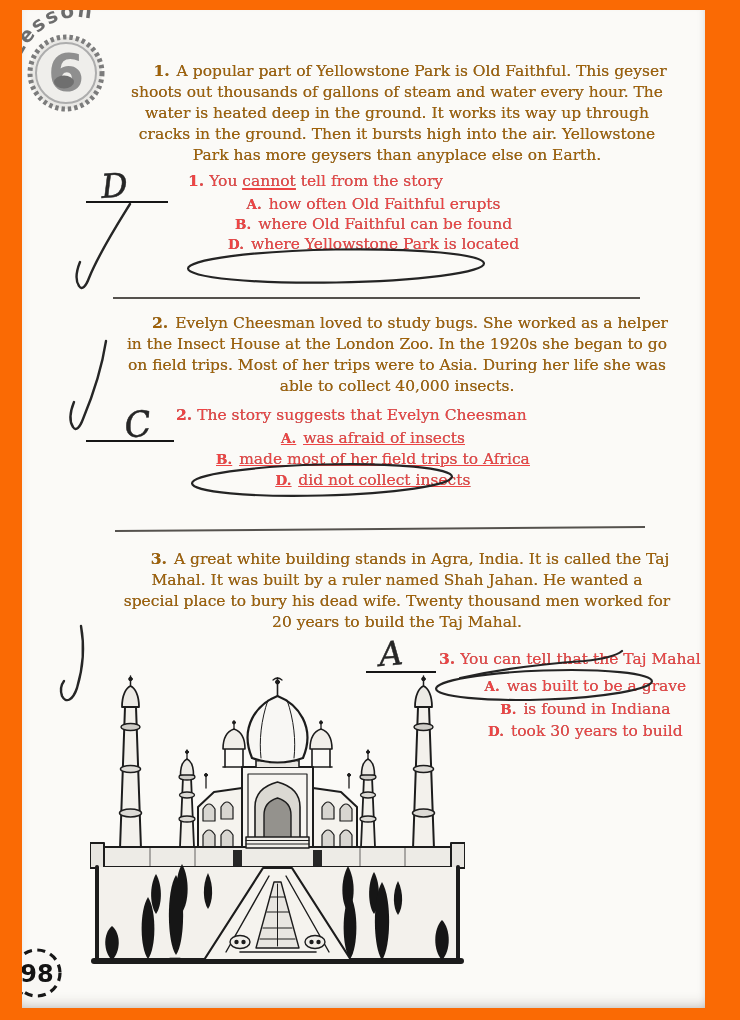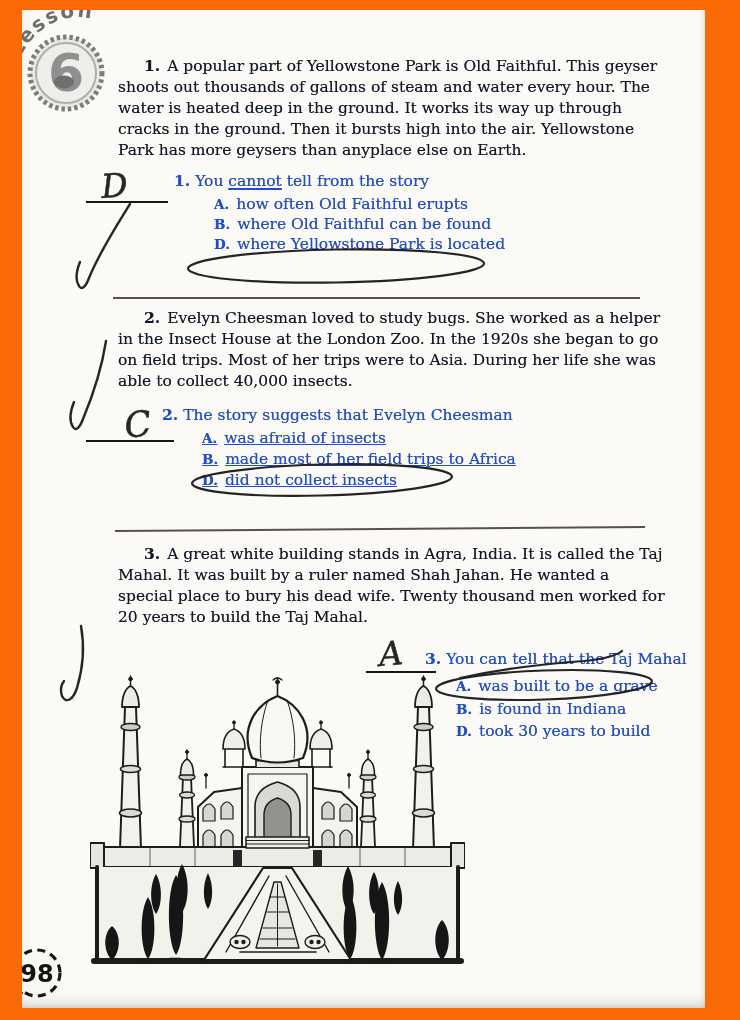--- a/index.html
+++ b/index.html
@@ -1,31 +1,31 @@
 <!DOCTYPE html>
 <html><head>
 <meta charset="utf-8">
 <style>
   html,body{margin:0;padding:0;}
   .frame{position:relative;width:740px;height:1020px;background:#fa6a04;overflow:hidden;
          font-family:"DejaVu Serif",serif;}
   .paper{position:absolute;left:22px;top:10px;width:683px;height:998px;background:#fbfaf7;
          overflow:hidden;
          box-shadow:inset 0 -8px 16px -10px rgba(50,45,40,.45), inset -4px 0 10px -8px rgba(50,45,40,.25);}
-  .passage{position:absolute;left:93px;width:548px;margin:3px;
-           font:15.5px/21px "DejaVu Serif",serif;color:#0f172a;text-indent:26px;
-           text-shadow:0 0 .5px rgba(32,30,27,.6);}
+  .passage{position:absolute;left:93px;width:548px;margin:8px;
+           font:15.5px/21px "DejaVu Serif",serif;color:#a16207;text-indent:26px;
+           text-shadow:0 0 .5px rgba(32,30,27,.6);text-align:center;}
   .pnum{font-weight:bold;margin-right:7px;}
-  .qblock{position:absolute;font:15.5px/21px "DejaVu Serif",serif;color:#1d4ed8;
-          text-shadow:0 0 .5px rgba(32,30,27,.6);}
+  .qblock{position:absolute;font:15.5px/21px "DejaVu Serif",serif;color:#ef4444;
+          text-shadow:0 0 .5px rgba(32,30,27,.6);margin-left:14px;}
   .stem{white-space:nowrap;}
   .qnum{font-weight:bold;margin-right:5px;}
   .stem u{text-decoration-thickness:1.5px;text-underline-offset:2px;}
   .opts{margin:0;padding:0;list-style:none;}
-  .opt{white-space:nowrap;}
+  .opt{white-space:nowrap;text-align:center;}
   .opt .letter{font-weight:bold;font-size:13.5px;margin-right:7px;}
   .q1 .opts{margin:2px 0 0 40px;}
   .q1 .opt{line-height:20px;}
   .q2 .opts{margin:2px 0 0 40px;}
   .q2 .opt{line-height:21px;text-decoration:underline;}
   .q3 .opts{margin:5px 0 0 31px;}
   .q3 .opt{line-height:22.5px;}
   .rule{position:absolute;height:1.5px;background:#55524e;}
   .badge{position:absolute;left:-6px;top:-6px;width:112px;height:112px;}
   .balloon{position:absolute;left:-12px;top:936px;width:72px;height:64px;}

